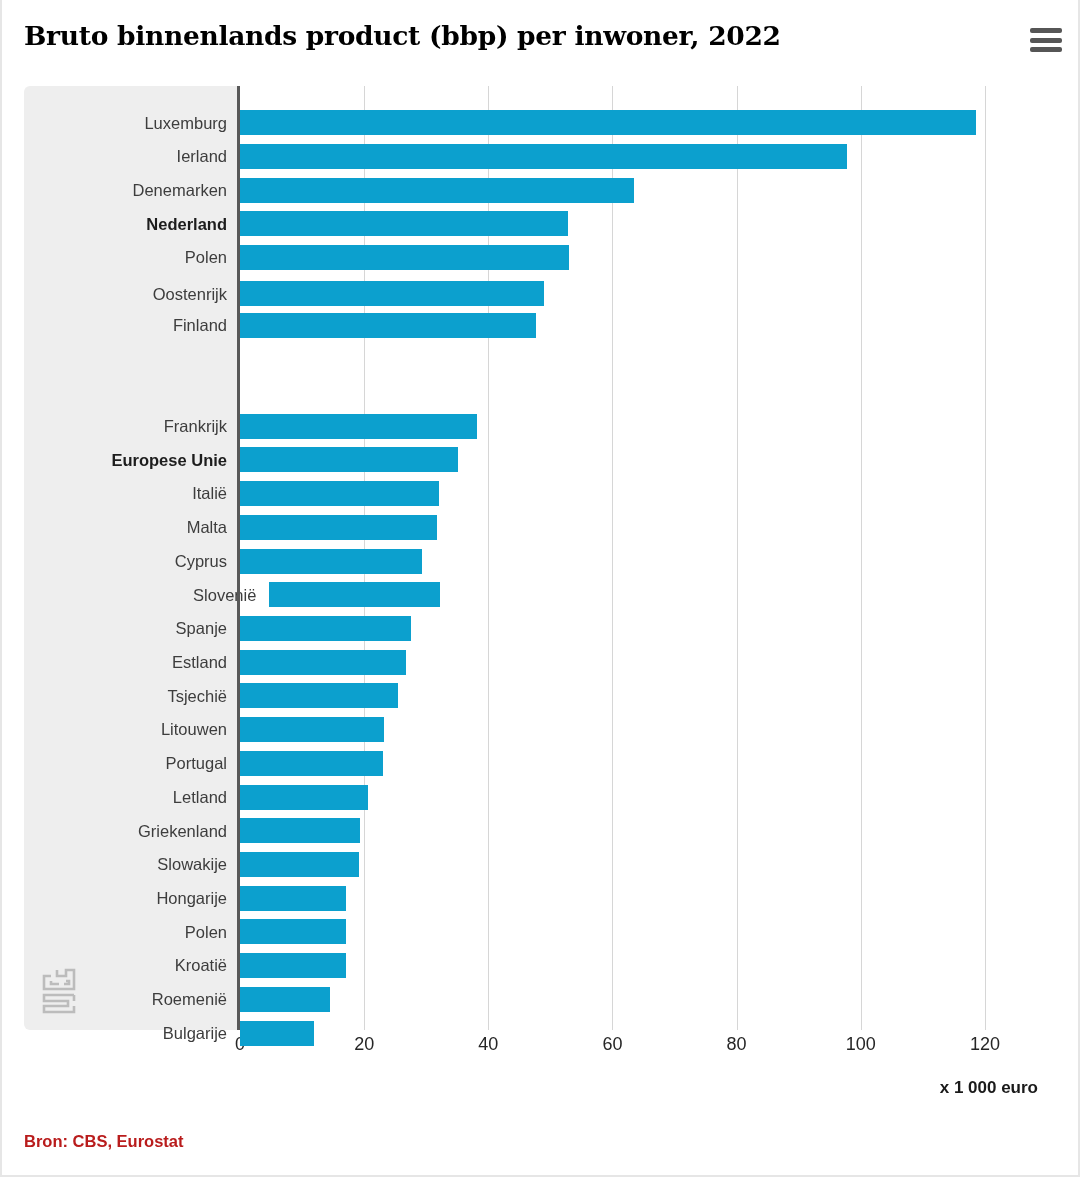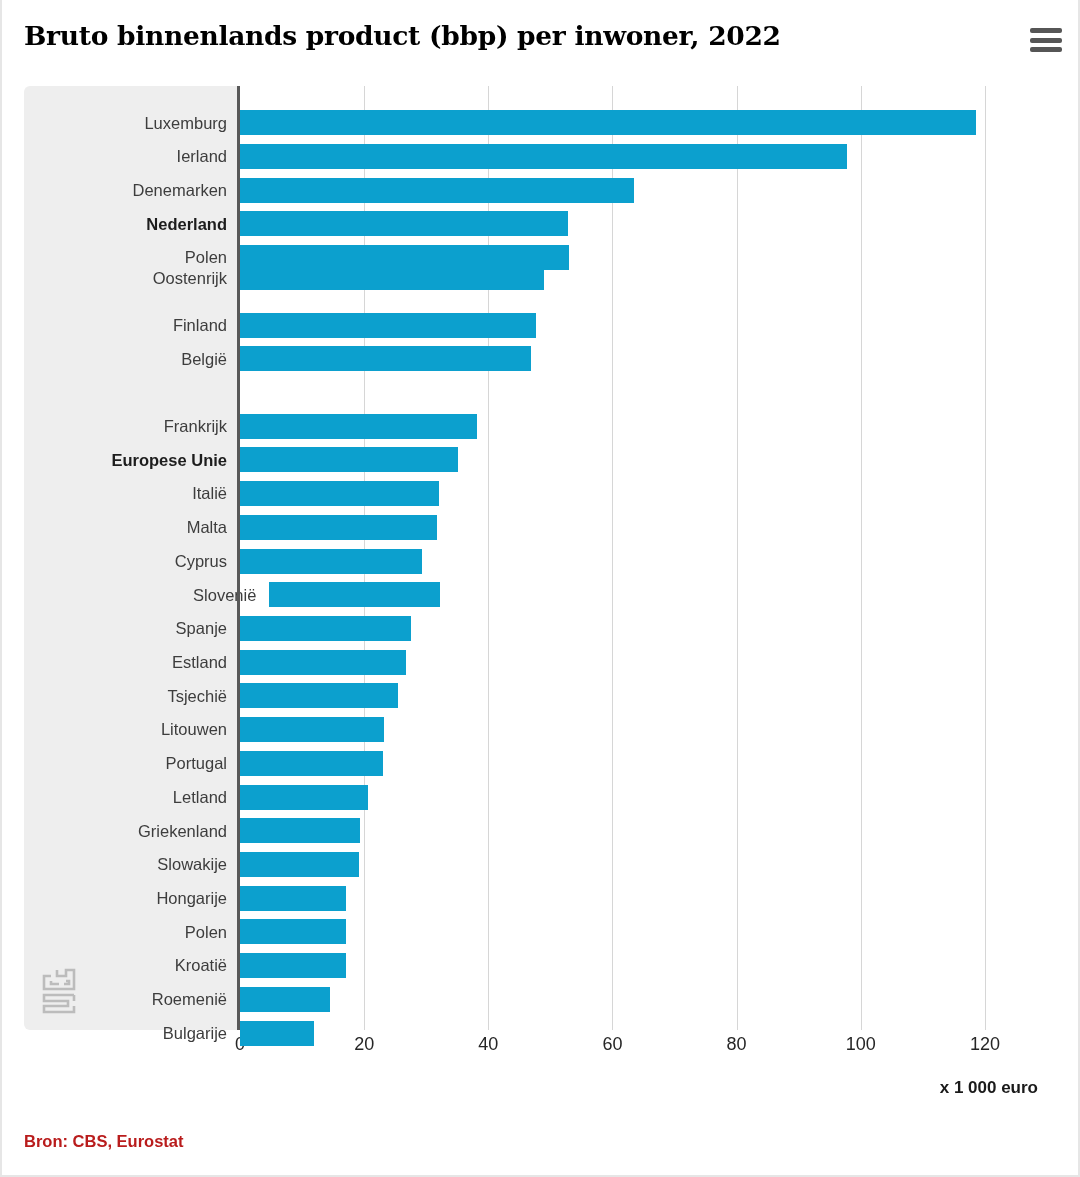--- a/index.html
+++ b/index.html
@@ -217,36 +217,30 @@
           <div class="bar-track" style="height: 33.7143px;">
             <div class="bar" title="Nederland: 52.8" style="width: 327.782px; background: rgb(12, 160, 206); top: 4.35714px;"></div>
           </div>
         </div>
         <div class="row" style="top: 134.857px; height: 33.7143px;">
           <div class="row-label">Polen</div>
           <div class="bar-track" style="height: 33.7143px;">
             <div class="bar" title="Zweden: 53" style="width: 329.024px; background: rgb(12, 160, 206); top: 4.35714px;"></div>
           </div>
         </div>
-        <div class="row" style="top: 155px; height: 33.7143px;">
+        <div class="row" style="top: 171px; height: 33.7143px;">
           <div class="row-label">Oostenrijk</div>
           <div class="bar-track" style="height: 33.7143px;">
             <div class="bar" title="Oostenrijk: 49" style="width: 304.192px; background: rgb(12, 160, 206); top: 4.35714px;"></div>
           </div>
         </div>
         <div class="row" style="top: 202.286px; height: 33.7143px;">
           <div class="row-label">Finland</div>
           <div class="bar-track" style="height: 33.7143px;">
             <div class="bar" title="Finland: 47.7" style="width: 296.122px; background: rgb(12, 160, 206); top: 4.35714px;"></div>
-          </div>
-        </div>
-        <div class="row" style="top: 236px; height: 33.7143px;">
-          <div class="row-label">België</div>
-          <div class="bar-track" style="height: 33.7143px;">
-            <div class="bar" title="België: 46.9" style="width: 291.155px; background: rgb(12, 160, 206); top: 4.35714px;"></div>
           </div>
         </div>
         <div class="row" style="top: 303.429px; height: 33.7143px;">
           <div class="row-label">Frankrijk</div>
           <div class="bar-track" style="height: 33.7143px;">
             <div class="bar" title="Frankrijk: 38.2" style="width: 237.146px; background: rgb(12, 160, 206); top: 4.35714px;"></div>
           </div>
         </div>
         <div class="row" style="top: 337.143px; height: 33.7143px;">
           <div class="row-label highlight">Europese Unie</div>

